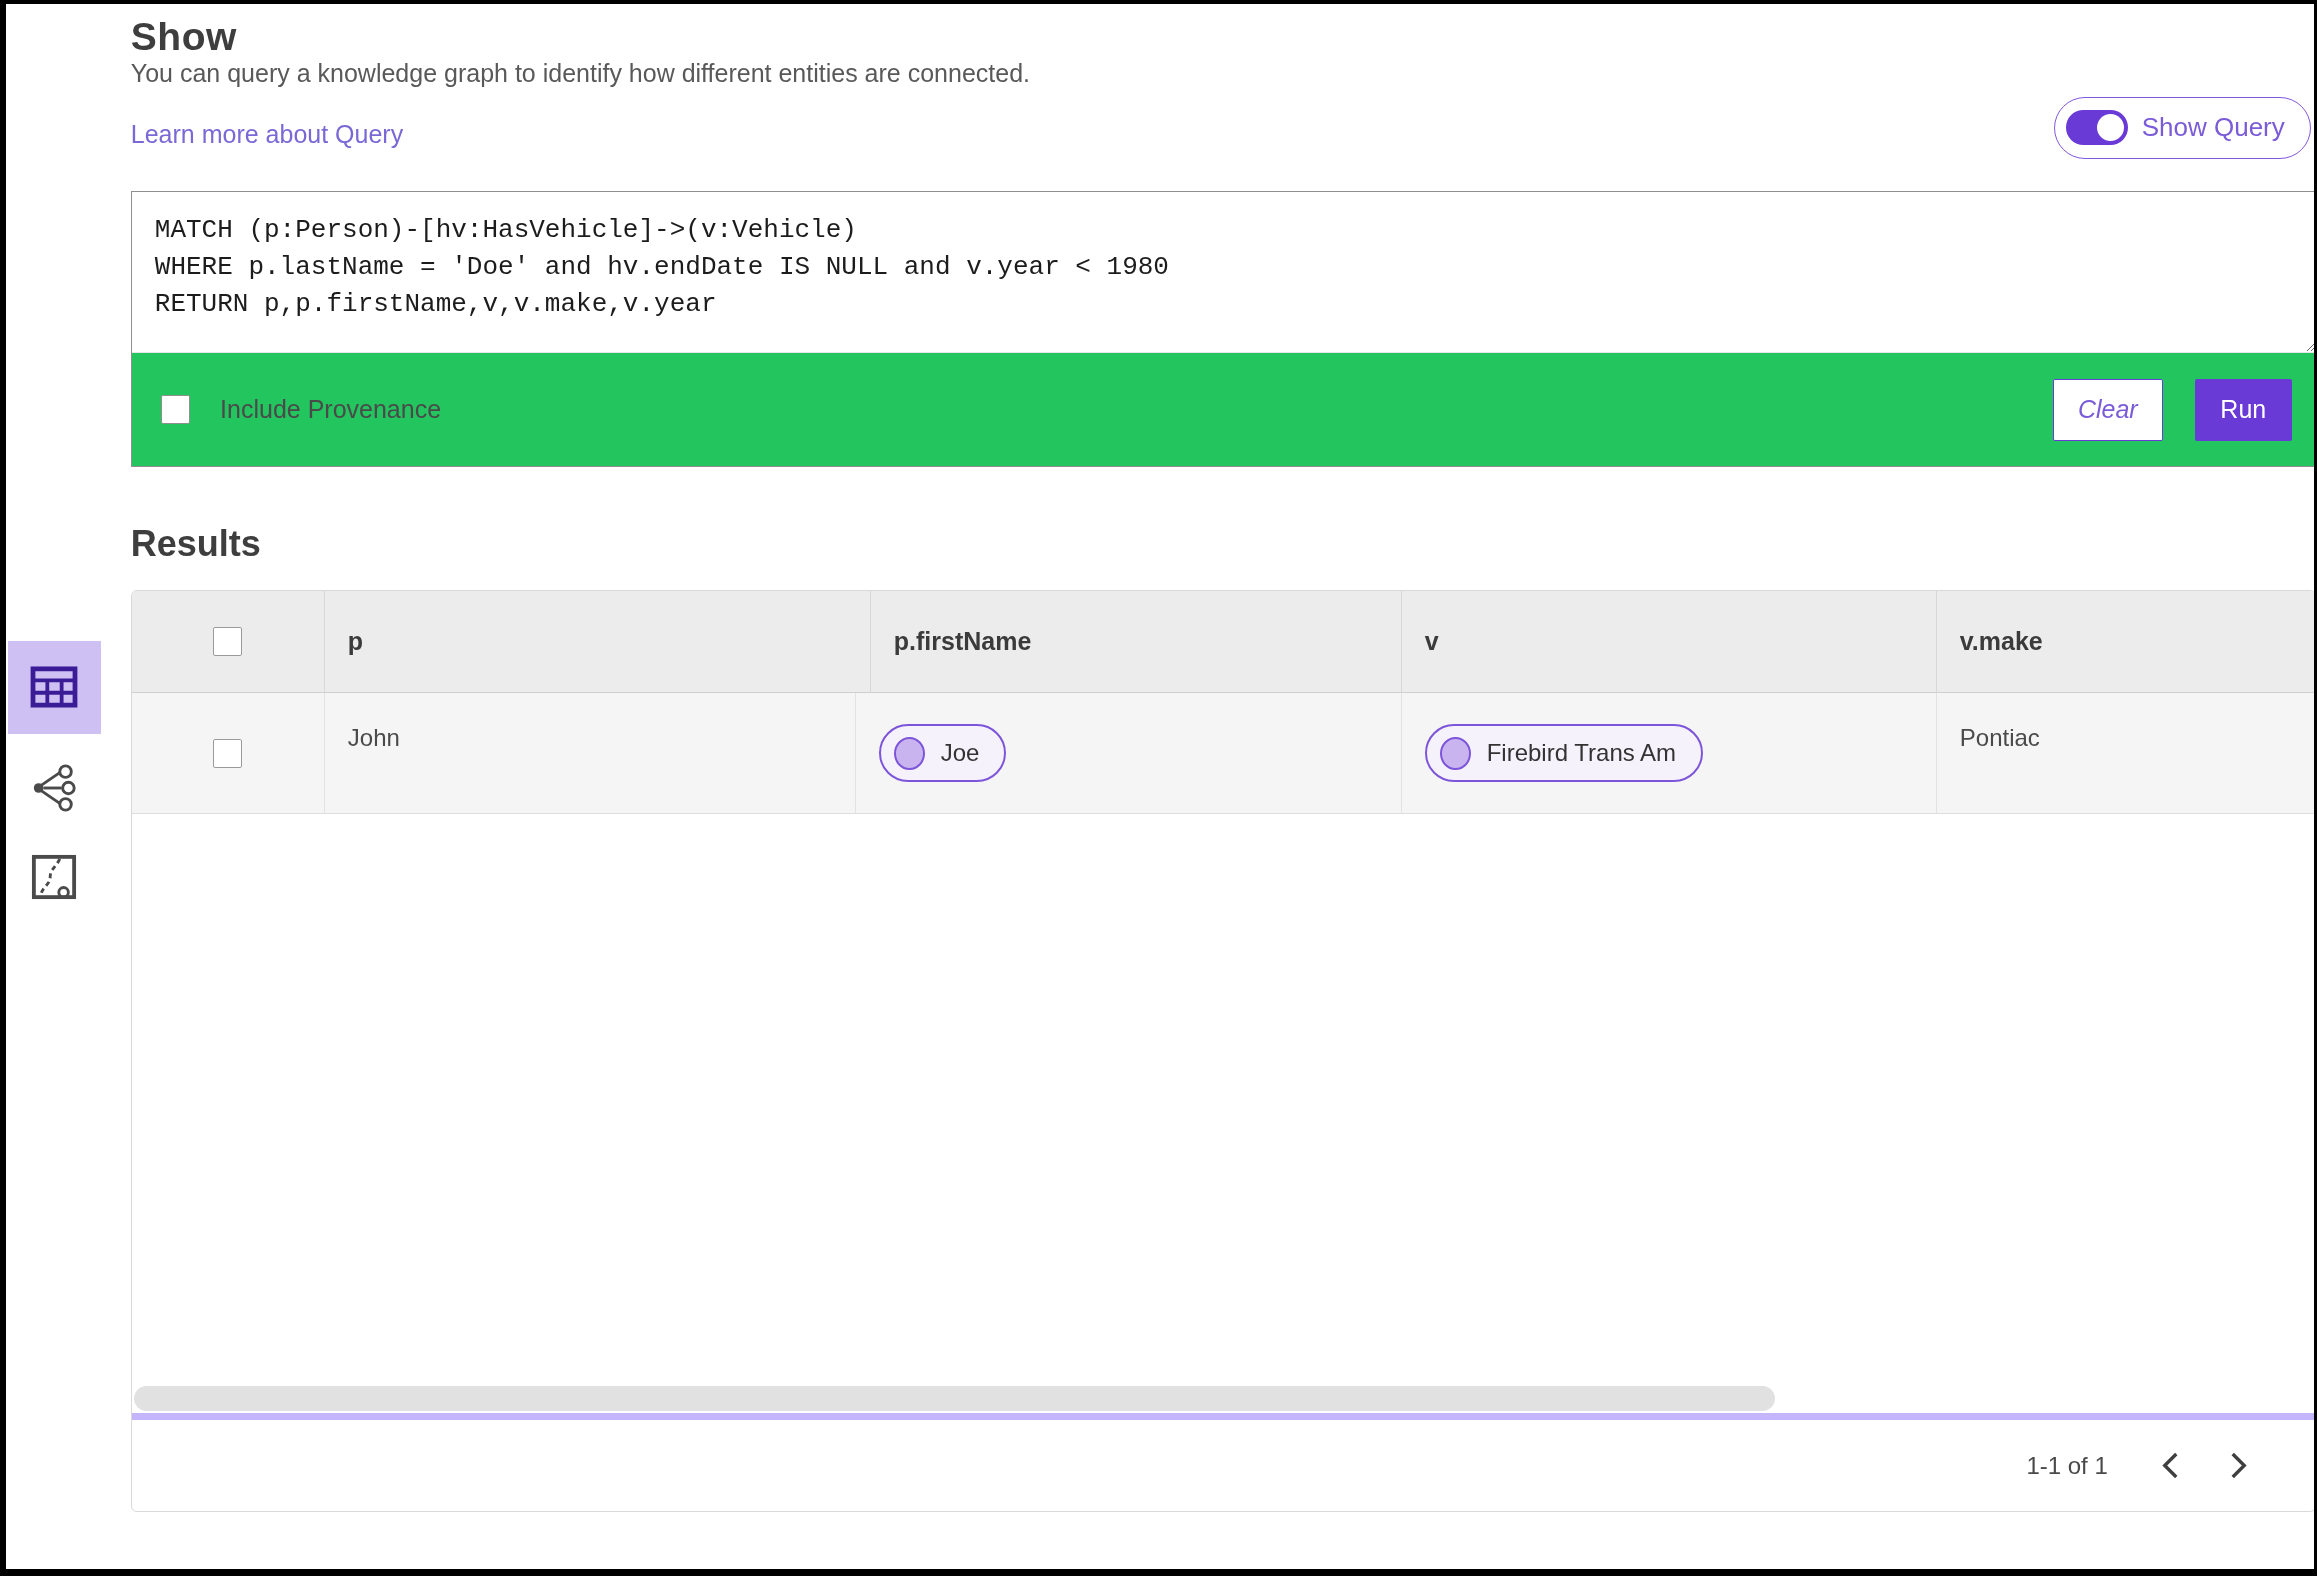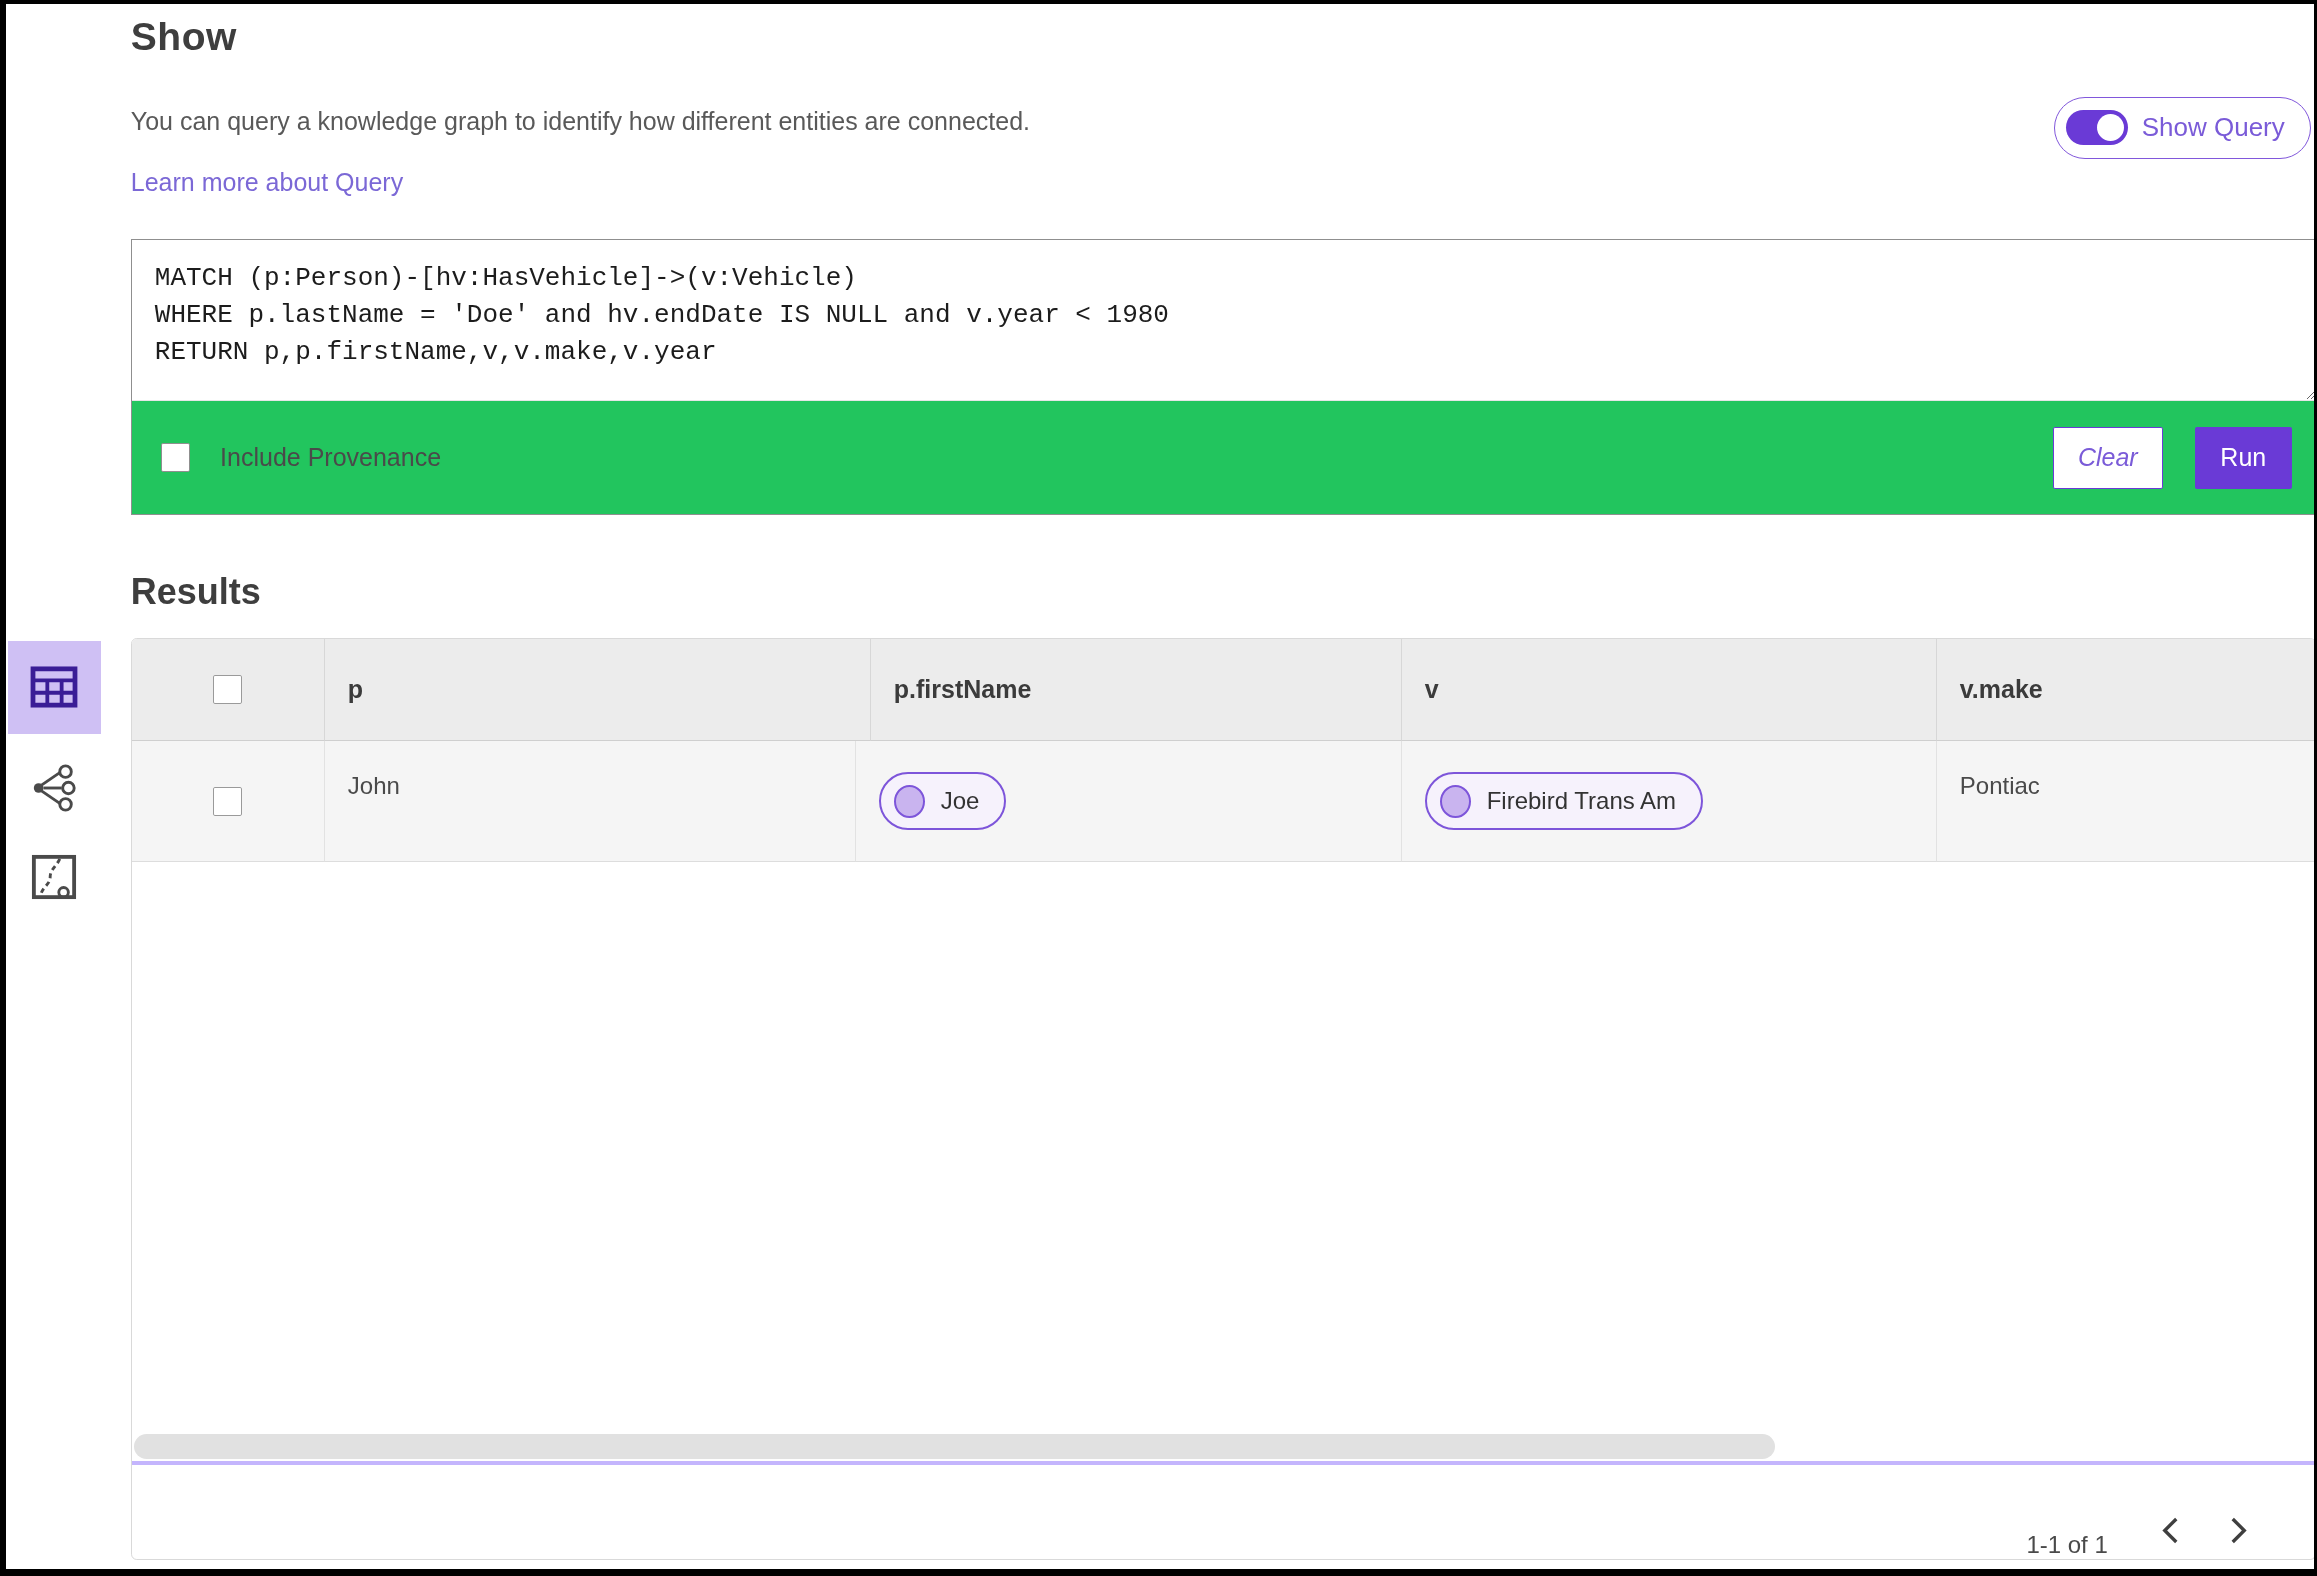--- a/index.html
+++ b/index.html
@@ -3,21 +3,21 @@
 <meta charset="utf-8">
 <style>
   * { box-sizing: border-box; margin: 0; padding: 0; }
   html,body { width: 2317px; height: 1577px; }
   body { font-family: "Liberation Sans", sans-serif; background: #000; position: relative; }
   .page { position: absolute; top: 3.9px; left: 5.8px; right: 2.9px; bottom: 7.7px; background: #fff; overflow: hidden; }
 
   .content { position: absolute; left: 125px; top: 0; width: 2185px; }
 
   .page-title { padding-top: 11.6px; font-size: 39px; font-weight: bold; color: #3e3e3e; letter-spacing: 0.5px; }
-  .page-desc { margin-top: 48px; font-size: 25px; color: #595959; }
+  .page-desc { font-size: 25px; color: #595959; }
   .learn-link { margin-top: 32px; font-size: 25px; color: #7b68d6; cursor: pointer; width: fit-content; }
 
   
   .show-query-pill { position: absolute; top: 93px; right: 5px; height: 62px; border: 1.9px solid #8157db;
     border-radius: 31px; display: flex; align-items: center; padding: 0 25px 0 11.6px; gap: 13.5px; background: #fff; cursor: pointer; }
   .toggle-track { width: 62px; height: 35px; background: #6a3ad6; border-radius: 17.4px; position: relative; }
   .toggle-knob { position: absolute; top: 3.9px; right: 3.9px; width: 27px; height: 27px; background: #fff; border-radius: 50%; }
   .show-query-label { font-size: 26px; color: #7a5bd8; }
 
   
@@ -59,21 +59,21 @@
 
   .entity-chip { display: inline-flex; align-items: center; height: 58px; padding: 0 25px 0 13.5px; gap: 15.4px;
     border: 2.9px solid #7d55da; border-radius: 31px; background: #f6f2fc; cursor: pointer; }
   .entity-dot { width: 31px; height: 33px; border-radius: 50%; background: #c9b4ef; border: 2.9px solid #7d55da; }
   .entity-chip-label { font-size: 24px; color: #333; }
 
   .table-spacer { height: 570px; background: #fff; }
   .hscroll { height: 29px; background: #fff; position: relative; }
   .hscroll-thumb { position: absolute; left: 1.9px; top: 1.9px; width: 1641px; height: 25px; background: #e1e1e1; border-radius: 12.6px; cursor: grab; }
 
-  .card-footer { border-top: 4px solid #c4b5fd; height: 98px; display: flex; align-items: flex-end; justify-content: flex-end; padding-right: 42px; }
+  .card-footer { border-top: 7px solid #c4b5fd; height: 98px; display: flex; align-items: center; justify-content: flex-end; padding-right: 42px; }
   .range-label { font-size: 24px; color: #4a4a4a; }
   .pager-btn { width: 68px; height: 58px; display: flex; align-items: center; justify-content: center; cursor: pointer; }
   .pager-btn.prev { margin-left: 29px; }
 </style>
 </head>
 <body>
 
 <div class="page">
 
   <div class="content">

